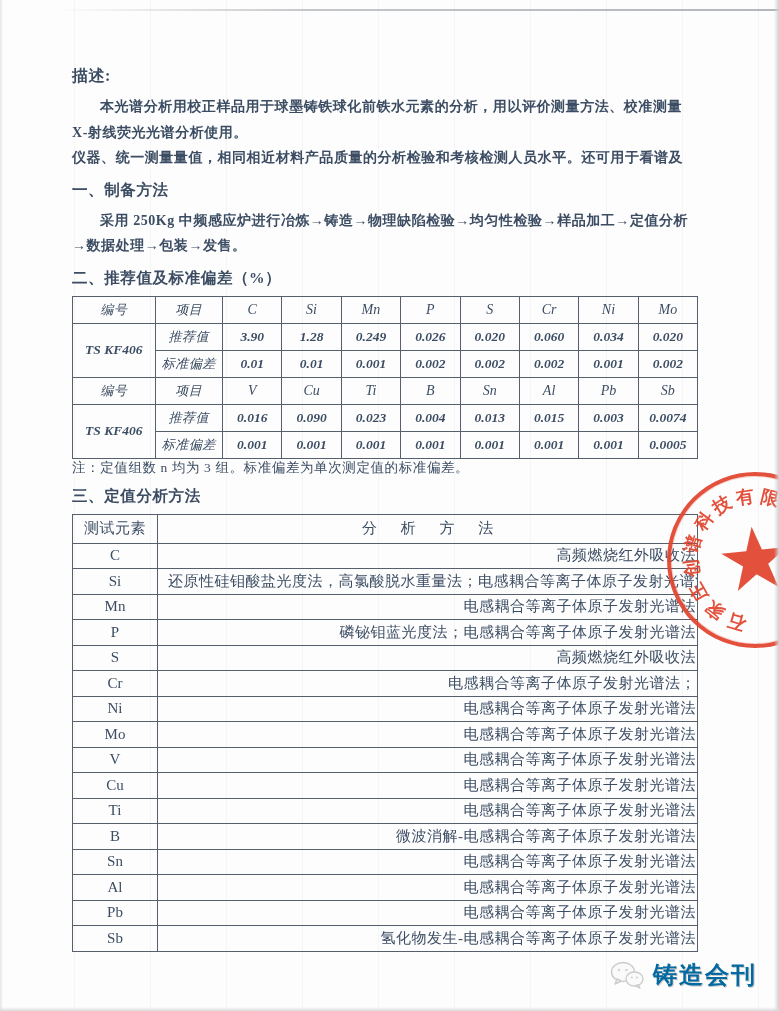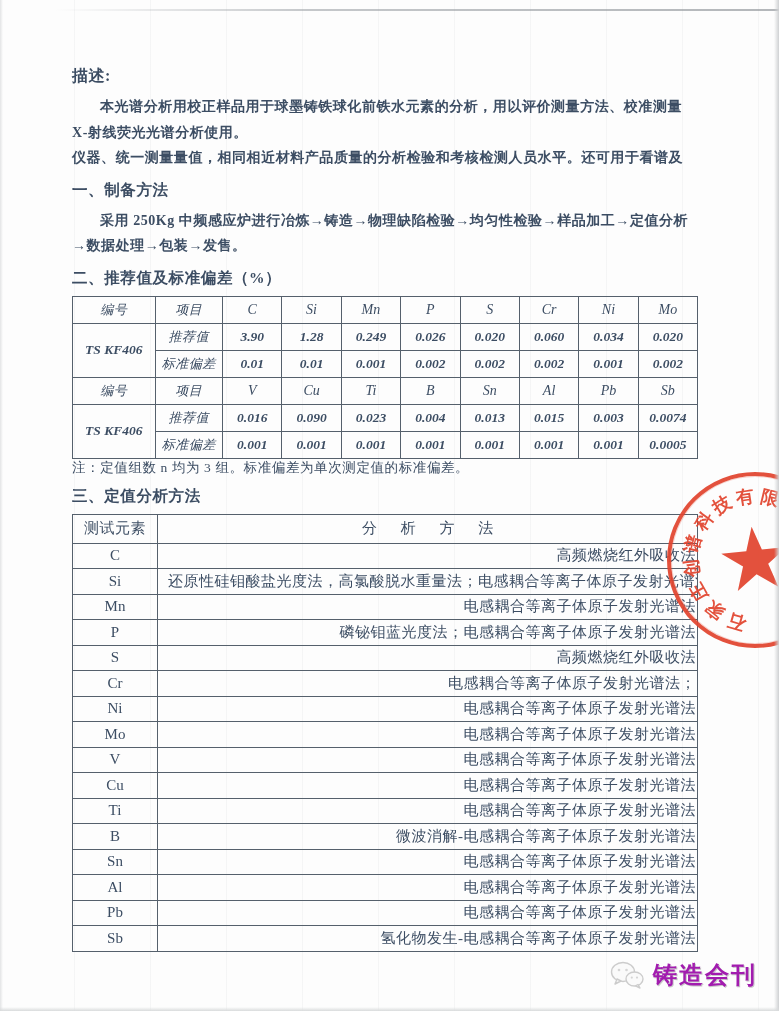--- a/index.html
+++ b/index.html
@@ -50,21 +50,21 @@
   .stamp{position:absolute;left:667px;top:472px;width:176px;height:176px;opacity:.93;pointer-events:none;}
   .stamp-circle{position:absolute;inset:0;border-radius:50%;border:4px solid #e2452f;
     box-shadow:inset 0 0 0 1px rgba(226,69,47,.25);}
   .stamp-star{position:absolute;left:50%;top:51%;transform:translate(-50%,-54%) rotate(-6deg);
     font-size:86px;color:#e2452f;font-family:"DejaVu Sans",sans-serif;line-height:1;}
   .stamp-char{position:absolute;font-size:18px;font-weight:bold;color:#e2452f;
     font-family:"Liberation Sans","DejaVu Sans",sans-serif;line-height:1;}
 
   
   .watermark{position:absolute;right:22px;bottom:20px;display:flex;align-items:center;gap:9px;}
-  .wm-text{font-size:24px;font-weight:bold;letter-spacing:2px;color:#a21caf;
+  .wm-text{font-size:24px;font-weight:bold;letter-spacing:2px;color:#0369a1;
     font-family:Liberation Sans, sans-serif;
     text-shadow:1px 1px 0 #c9c9c9,-1px -1px 0 #ffffff,0 0 1px #d5d5d5;}
   .wm-icon{width:34px;height:30px;}
 </style>
 </head>
 <body>
 
 <div class="page">
   <div class="scan-stripes"></div>
   <div class="scan-top-streak"></div>

